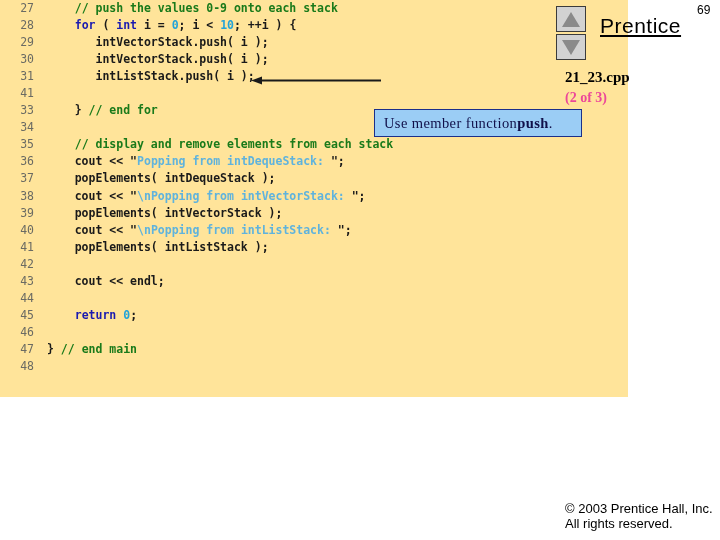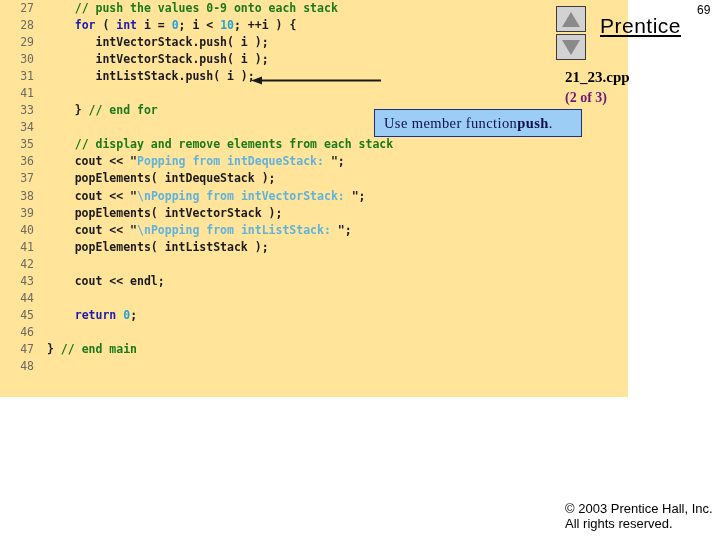--- a/index.html
+++ b/index.html
@@ -147,21 +147,21 @@
     font-weight: bold;
     color: #000000;
   }
   #file-part {
     position: absolute;
     left: 565px;
     top: 90px;
     font-family: "Liberation Serif", "DejaVu Serif", serif;
     font-size: 14px;
     font-weight: bold;
-    color: #701a75;
+    color: #ec4899;
   }
 
   
   #footer {
     position: absolute;
     left: 565px;
     top: 501px;
     font-family: Liberation Sans, sans-serif;
     font-size: 13px;
     color: #000000;

